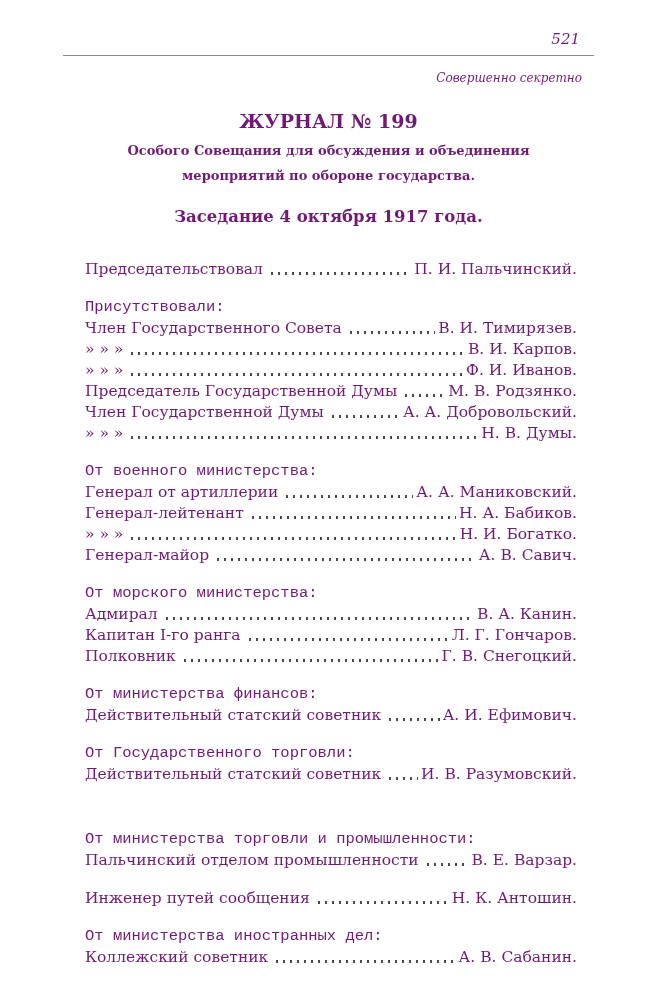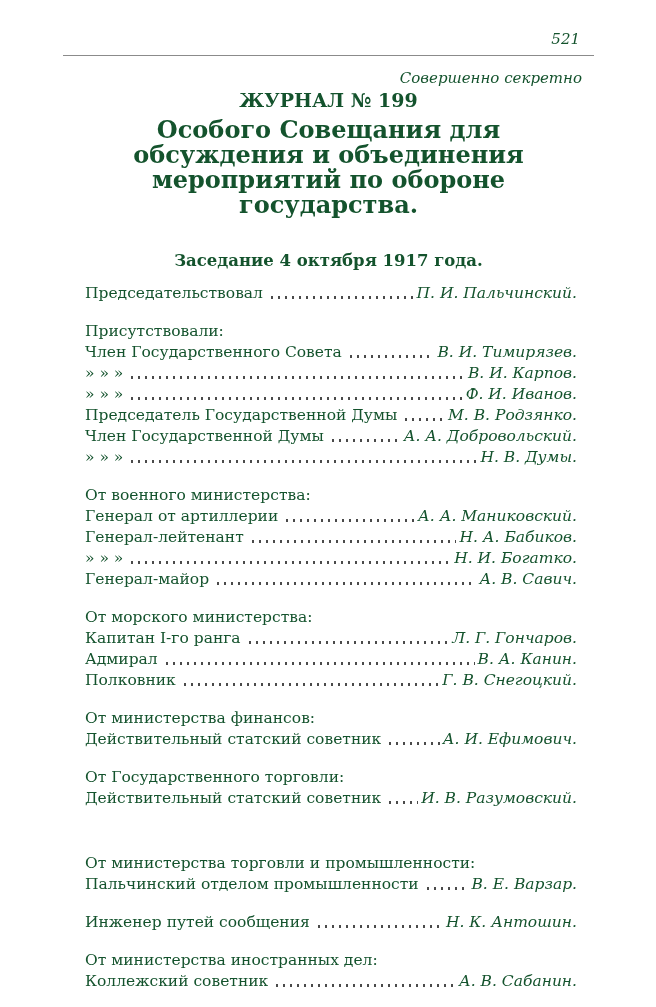--- a/index.html
+++ b/index.html
@@ -3,76 +3,77 @@
 <meta charset="utf-8">
 <style>
   html, body { margin: 0; padding: 0; background: #ffffff; }
   .page {
     position: relative;
     width: 656px;
     height: 1007px;
     box-sizing: border-box;
     padding: 30px 62px 0 63px;
     background: #ffffff;
-    color: #14532d;
+    color: #701a75;
     font-family: "DejaVu Serif", "Liberation Serif", serif;
     overflow: hidden;
   }
   .pageno {
     text-align: right;
     font-style: italic;
     font-size: 15px;
     padding-right: 14px;
     line-height: 18px;
   }
   .rule {
     margin-top: 7px;
     border-top: 1.5px solid #8b8b8b;
     height: 0;
   }
   .classification {
     margin-top: 13px;
     text-align: right;
     font-style: italic;
-    font-size: 15px;
+    font-size: 12px;
     padding-right: 12px;
     line-height: 19px;
   }
   .title {
+    margin-top: 21px;
     text-align: center;
     font-weight: bold;
     font-size: 19px;
     line-height: 25px;
   }
   .subtitle {
     margin: 4px auto 0 auto;
     max-width: 478px;
     text-align: center;
     font-weight: bold;
-    font-size: 24px;
+    font-size: 13px;
     line-height: 25px;
   }
   .session {
-    margin-top: 34px;
+    margin-top: 19px;
     text-align: center;
     font-weight: bold;
     font-size: 16.5px;
     line-height: 20px;
   }
   .roster {
-    margin-top: 12px;
+    margin-top: 32px;
     padding: 0 17px 0 22px;
     font-size: 15.5px;
     line-height: 21px;
   }
   .group { margin-top: 17px; }
   .group:first-child { margin-top: 0; }
   
   .group:nth-child(7) { margin-top: 44px; }
-  .group-heading { white-space: nowrap; }
+  .group-heading { white-space: nowrap; font-family: Liberation Mono, monospace; }
   .row {
     display: flex;
     align-items: baseline;
   }
   .role {
     white-space: nowrap;
     flex: 0 0 auto;
   }
   .leader {
     flex: 1 1 auto;
@@ -80,21 +81,20 @@
     height: 5px;
     margin: 0 3px 4px 7px;
     min-width: 20px;
     background-image: radial-gradient(circle at 2px 2.5px, #4a4a4a 1.15px, rgba(0,0,0,0) 1.5px);
     background-size: 7px 5px;
     background-repeat: repeat-x;
   }
   .name {
     white-space: nowrap;
     flex: 0 0 auto;
-    font-style: italic;
   }
 </style>
 </head>
 <body>
 
 <div class="page">
   <div class="pageno">521</div>
   <div class="rule"></div>
   <div class="classification">Совершенно секретно</div>
   <div class="title">ЖУРНАЛ № 199</div>
@@ -160,28 +160,28 @@
         </div>
         <div class="row">
           <span class="role">Генерал-майор</span>
           <span class="leader"></span>
           <span class="name">А. В. Савич.</span>
         </div>
       </div>
       <div class="group">
         <div class="group-heading">От морского министерства:</div>
         <div class="row">
+          <span class="role">Адмирал</span>
+          <span class="leader"></span>
+          <span class="name">В. А. Канин.</span>
+        </div>
+        <div class="row">
           <span class="role">Капитан I-го ранга</span>
           <span class="leader"></span>
           <span class="name">Л. Г. Гончаров.</span>
-        </div>
-        <div class="row">
-          <span class="role">Адмирал</span>
-          <span class="leader"></span>
-          <span class="name">В. А. Канин.</span>
         </div>
         <div class="row">
           <span class="role">Полковник</span>
           <span class="leader"></span>
           <span class="name">Г. В. Снегоцкий.</span>
         </div>
       </div>
       <div class="group">
         <div class="group-heading">От министерства финансов:</div>
         <div class="row">

